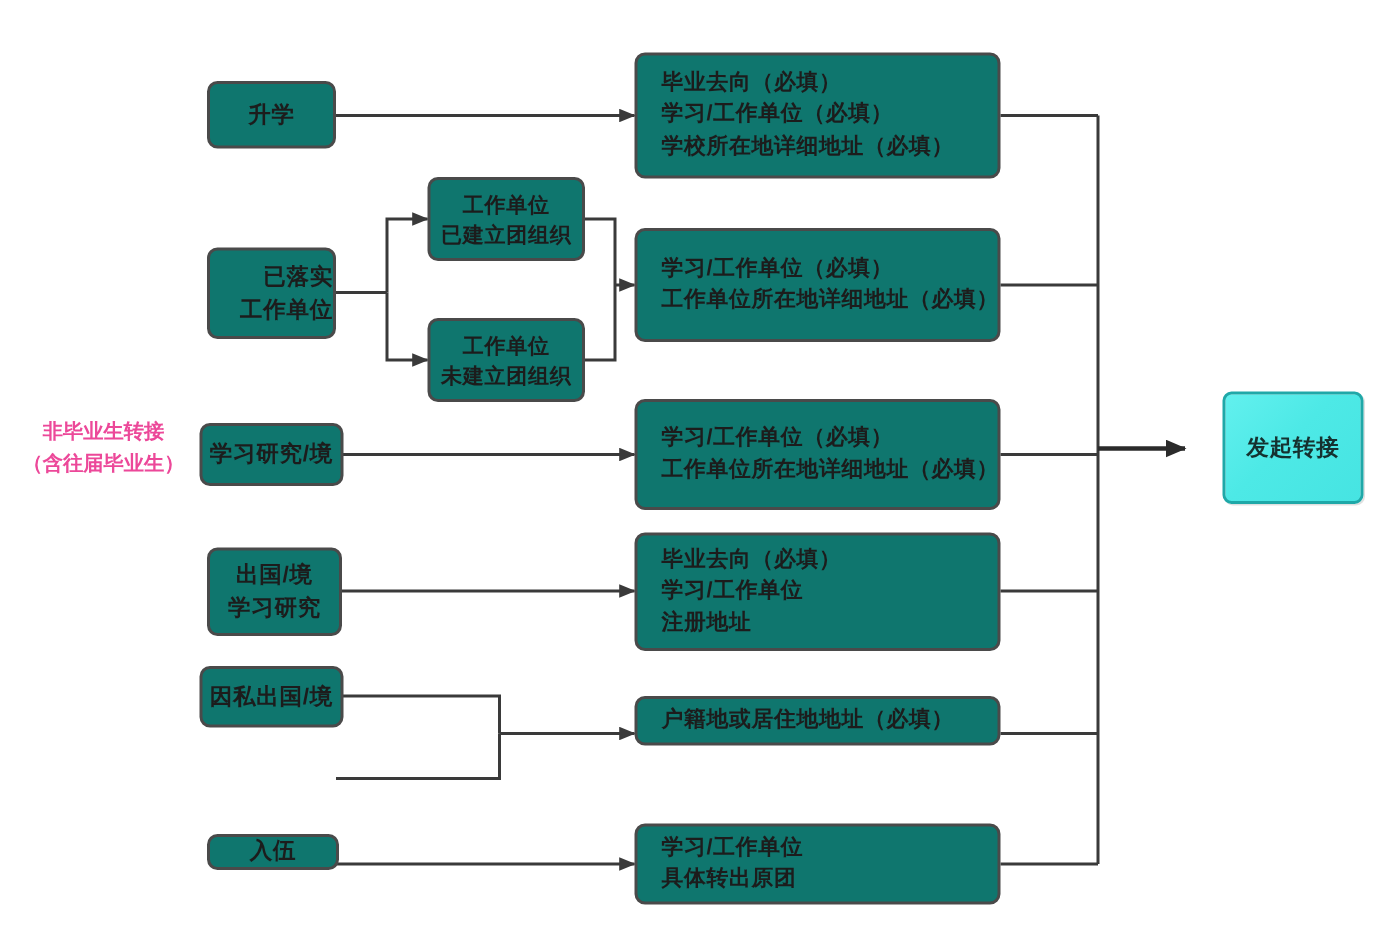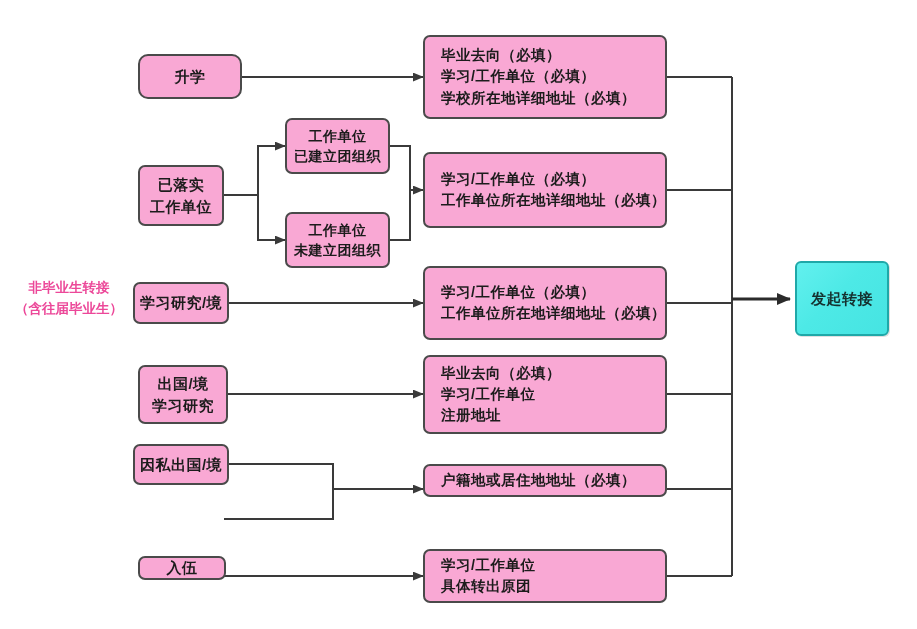--- a/index.html
+++ b/index.html
@@ -22,21 +22,21 @@
     left: 0;
     top: 0;
     width: 917px;
     height: 629px;
   }
   .node {
     position: absolute;
     box-sizing: border-box;
     border: 2px solid #4a4a4a;
     border-radius: 7px;
-    background: #f9a8d4;
+    background: #0f766e;
     display: flex;
     flex-direction: column;
     justify-content: center;
     color: #1c1c1c;
     font-weight: bold;
     letter-spacing: 0.5px;
   }
   .node.centered {
     align-items: center;
     text-align: center;
@@ -60,20 +60,21 @@
     font-size: 14.5px;
     font-weight: bold;
   }
   .terminal-node {
     border: 2px solid #1fa8a8;
     border-radius: 6px;
     background: linear-gradient(135deg, #62f0ee 0%, #4de9e6 45%, #46e4e2 100%);
     font-size: 15px;
     color: #15312f;
     box-shadow: 1px 1px 0 rgba(0,0,0,0.12);
+    margin-left: 20px;
   }
   .root-label {
     position: absolute;
     font-size: 13.5px;
     font-weight: bold;
     color: #ec4899;
     line-height: 1.55;
     text-align: center;
     white-space: nowrap;
   }
@@ -125,25 +126,25 @@
     </g>
 
     <path d="M732,299 L790,299" stroke="#2b2b2b" stroke-width="3" fill="none" marker-end="url(#arrowbig)"></path>
   </svg>
 
   <div class="root-label" style="left:14px; top:278px; width:110px;">
     <div>非毕业生转接</div>
     <div>（含往届毕业生）</div>
   </div>
 
-  <div class="node centered src-node" style="left:138px; top:54px; width:104px; height:45px;border-radius:10px;">
+  <div class="node centered src-node" style="left:138px; top:54px; width:86px; height:45px;">
     <div class="ln">升学</div>
   </div>
 
-  <div class="node centered src-node" style="left:138px; top:165px; width:86px; height:61px;">
+  <div class="node centered src-node" style="left:138px; top:165px; width:86px; height:61px;align-items:flex-end;">
     <div class="ln">已落实</div>
     <div class="ln">工作单位</div>
   </div>
 
   <div class="node centered src-node" style="left:133px; top:282px; width:96px; height:42px;">
     <div class="ln">学习研究/境</div>
   </div>
 
   <div class="node centered src-node" style="left:138px; top:365px; width:90px; height:59px;">
     <div class="ln">出国/境</div>

